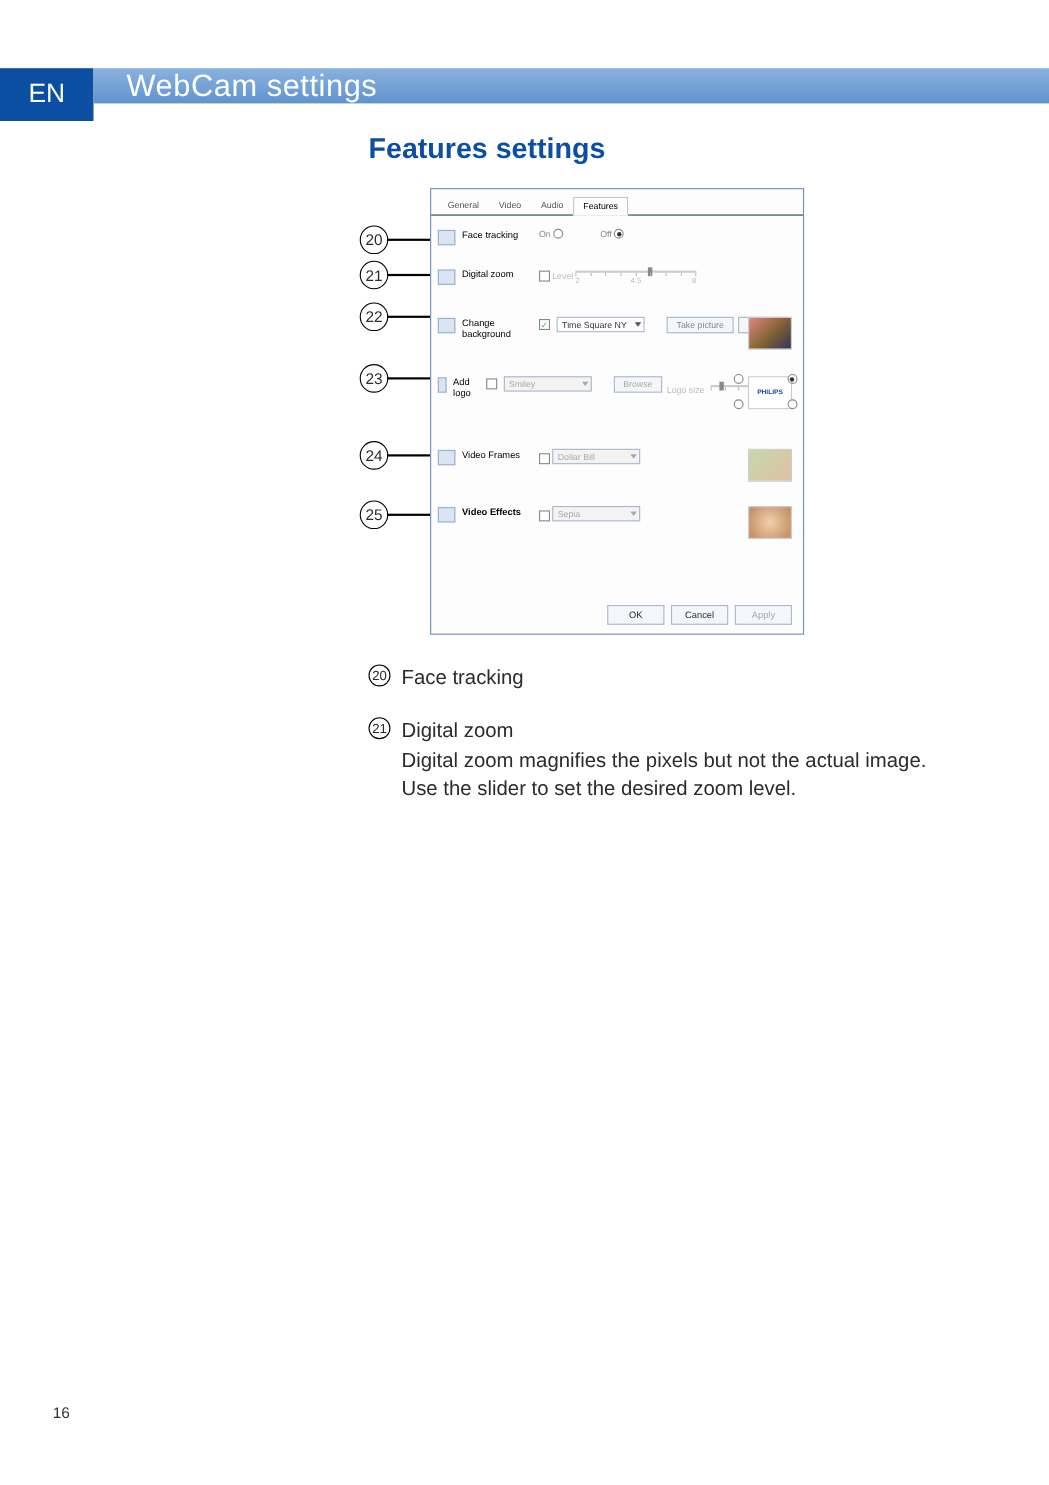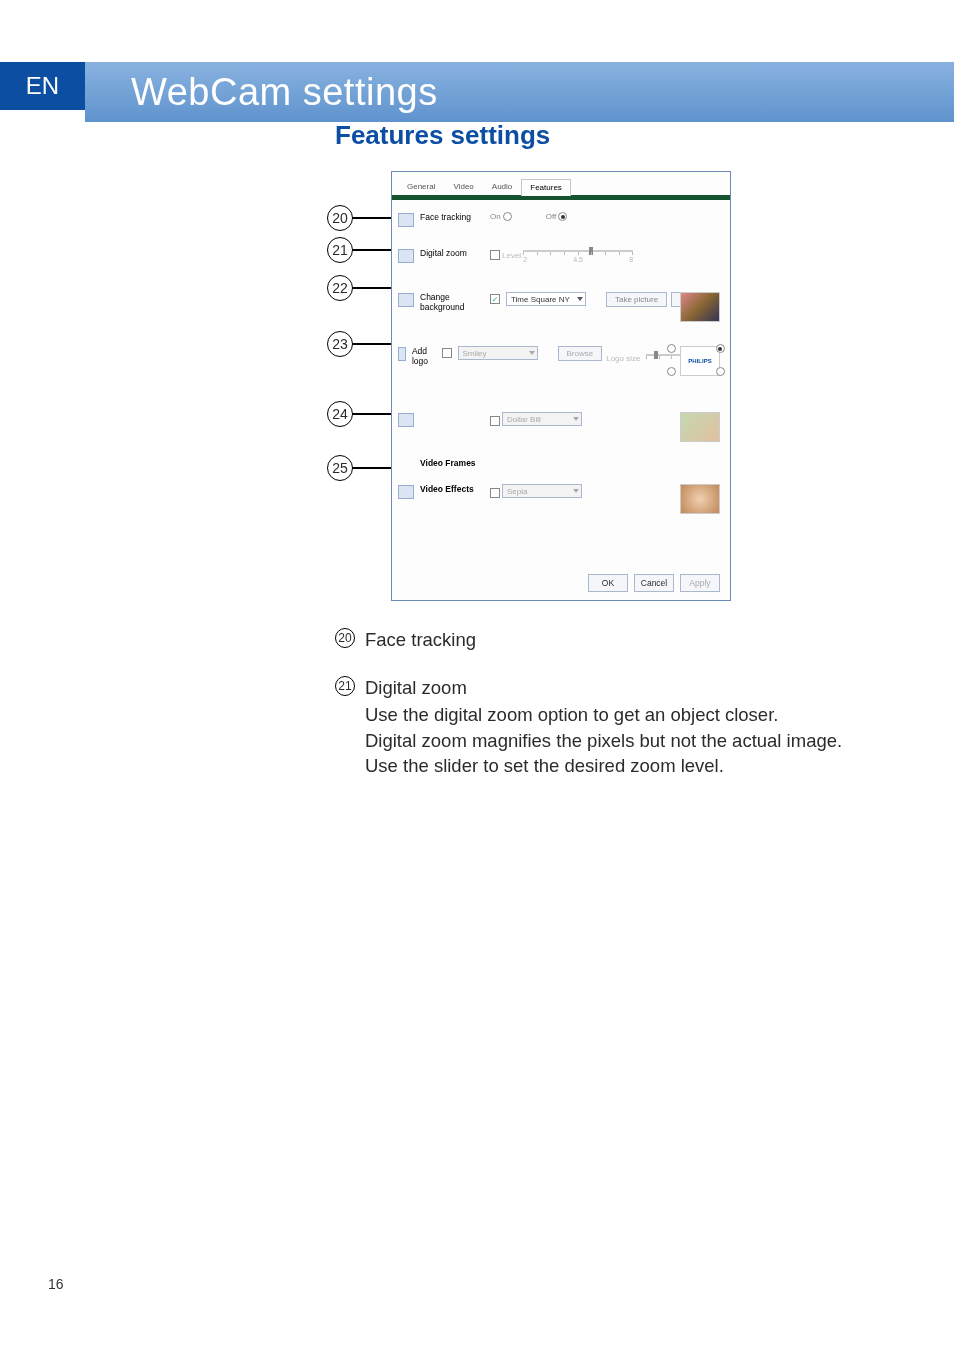--- a/index.html
+++ b/index.html
@@ -2,37 +2,37 @@
 <html><head>
 <meta charset="utf-8">
 <style>
   * { box-sizing: border-box; margin: 0; padding: 0; }
   body { width: 954px; height: 1350px; background: #fff; font-family: Arial, Helvetica, sans-serif; color: #2b2b2b; position: relative; }
 
   
   .lang-tab { position: absolute; top: 62px; left: 0; width: 85px; height: 48px; background: #0b4ea2; color: #fff; display: flex; align-items: center; justify-content: center; font-size: 24px; font-weight: 500; }
 
   
-  .header-bar { position: absolute; top: 62px; left: 85px; right: 0; height: 60px; background: #6a9bd4; background: linear-gradient(to bottom, #89b2e0 0%, #5f93cd 100%); color: #fff; display: flex; align-items: center; padding-left: 46px; font-size: 38px; font-weight: 300; letter-spacing: 0.5px; }
+  .header-bar { position: absolute; top: 62px; left: 85px; right: 0; height: 32px; background: #6a9bd4; background: linear-gradient(to bottom, #89b2e0 0%, #5f93cd 100%); color: #fff; display: flex; align-items: center; padding-left: 30px; font-size: 28px; font-weight: 300; letter-spacing: 0.5px; }
 
   .main { position: absolute; top: 120px; left: 335px; right: 60px; }
 
   .section-title { color: #0b4ea2; font-size: 26px; font-weight: 700; margin-bottom: 20px; }
 
   
   .props-wrap { position: relative; margin-left: -6px; }
   .callout { position: absolute; display: flex; align-items: center; }
   .callout .circ { width: 26px; height: 26px; border: 1.8px solid #000; border-radius: 50%; display: flex; align-items: center; justify-content: center; font-size: 14px; font-weight: 400; margin-left: -2px; }
   .callout .line { height: 1.6px; background: #000; flex: 1; margin-left: -1px; }
 
   .dialog { position: relative; margin-left: 62px; width: 340px; border: 1px solid #6d8bb8; background: #fdfdfd; font-size: 8.5px; }
   .dlg-title { height: 20px; background: linear-gradient(to bottom, #cfe3f8, #a9c8e9); display: flex; align-items: center; padding: 0 3px 0 8px; color: #2d4a6e; font-size: 9px; font-weight: 700; }
   .dlg-close { width: 16px; height: 15px; margin-left: auto; border: 1px solid #c04040; border-radius: 3px; background: linear-gradient(to bottom, #f1b0a5, #d85a4a); color: #fff; display: flex; align-items: center; justify-content: center; font-size: 10px; }
 
-  .tabs { display: flex; padding: 6px 6px 0 6px; border-bottom: 5px solid #14532d; font-size: 8px; color: #555; }
+  .tabs { display: flex; padding: 6px 6px 0 6px; border-bottom: 1px solid #14532d; font-size: 8px; color: #555; }
   .tab { padding: 3px 8px; border: 1px solid transparent; border-bottom: none; background: transparent; }
   .tab.active { border: 1px solid #c7c7c7; border-bottom: 1px solid #fdfdfd; background: #fdfdfd; position: relative; top: 1px; color: #000; }
 
   .dlg-body { padding: 10px 10px 6px 6px; }
   .row { display: flex; align-items: flex-start; min-height: 26px; position: relative; }
   .row .icon { width: 16px; height: 14px; background: #d9e5f2; border: 1px solid #96aed0; margin-right: 6px; margin-top: 1px; }
   .row .lbl { width: 70px; font-size: 8.5px; color: #000; line-height: 1.2; }
   .row .ctrl { flex: 1; display: flex; align-items: flex-end; gap: 2px; font-size: 8px; color: #888; }
   .chk { width: 10px; height: 10px; border: 1px solid #888; display: inline-flex; align-items: center; justify-content: center; background: #fff; }
   .chk.checked::after { content: "✓"; font-size: 8px; color: #2b6; }
@@ -49,21 +49,21 @@
   .dd::after { content: ""; position: absolute; right: 2px; top: 4px; border-left: 3px solid transparent; border-right: 3px solid transparent; border-top: 4px solid #556; }
   .dd.dis { color: #aaa; background: #f3f3f3; }
   .dd.dis::after { border-top-color: #aaa; }
   .btn { height: 15px; padding: 0 8px; border: 1px solid #a9b8cc; background: #f4f6fa; font-size: 8px; display: inline-flex; align-items: center; }
   .btn.dis { color: #aaa; }
 
   .thumb-img { width: 40px; height: 30px; border: 1px solid #ccc; background: #eee; display: flex; align-items: center; justify-content: center; font-size: 6px; color: #0b4ea2; font-weight: 700; position: absolute; right: 0; }
   .radpos { width: 10px; height: 32px; display: flex; flex-direction: column; justify-content: space-between; align-items: center; position: absolute; }
 
   .dlg-foot { display: flex; justify-content: flex-end; gap: 6px; padding: 8px 10px; }
-  .fbtn { width: 40px; height: 18px; border: 1px solid #a9b8cc; background: #f4f6fa; font-size: 8.5px; display: inline-flex; align-items: center; justify-content: center; }
+  .fbtn { width: 52px; height: 18px; border: 1px solid #a9b8cc; background: #f4f6fa; font-size: 8.5px; display: inline-flex; align-items: center; justify-content: center; }
   .fbtn.dis { color: #aaa; }
 
   
   .sections { margin-top: 26px; }
   .sect { display: flex; margin-bottom: 20px; }
   .sect .num { width: 30px; flex: none; }
   .sect .num span { display: inline-flex; width: 20px; height: 20px; align-items: center; justify-content: center; border: 1.4px solid #000; border-radius: 50%; font-size: 12px; position: relative; top: 1px; }
   .sect .txt { flex: 1; font-size: 18.5px; line-height: 1.38; color: #2b2b2b; }
   .sect .txt .hd { margin-bottom: 2px; }
 
@@ -205,21 +205,21 @@
               <span class="rad"></span>
             </div>
           <div class="radpos" style="right:-5px; top:-2px;">
               <span class="rad sel"></span>
               <span class="rad"></span>
             </div>
         </div>
 
         <div class="row" style="margin-top:12px; min-height:36px;">
           <span class="icon"></span>
-          <span class="lbl" style="font-weight:700;margin-top:46px;">Video Frames</span>
+          <span class="lbl" style="font-weight:400;">Video Frames</span>
           <div class="ctrl">
             <span class="chk"></span>
             <span class="dd dis">Dollar Bill</span>
           </div>
           <div class="thumb-img" style="top:0; background:linear-gradient(135deg,#c5d8b0,#e0c0a0);"></div>
         </div>
 
         <div class="row" style="margin-top:16px; min-height:36px;">
           <span class="icon"></span>
           <span class="lbl" style="font-weight:700;">Video Effects</span>
@@ -245,21 +245,20 @@
       <div class="num"><span>20</span></div>
       <div class="txt">
         <div class="hd">Face tracking</div>
       </div>
     </div>
 
     <div class="sect">
       <div class="num"><span>21</span></div>
       <div class="txt">
         <div class="hd">Digital zoom</div>
-        <div>Use the digital zoom option to get an object closer.</div>
         <div>Digital zoom magnifies the pixels but not the actual image.</div>
         <div>Use the slider to set the desired zoom level.</div>
       </div>
     </div>
   </div>
 </div>
 
 <div class="pagenum">16</div>
 
 </body></html>

